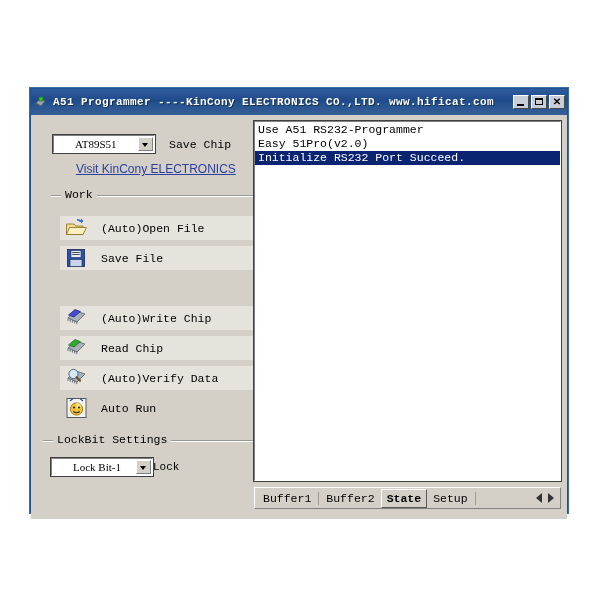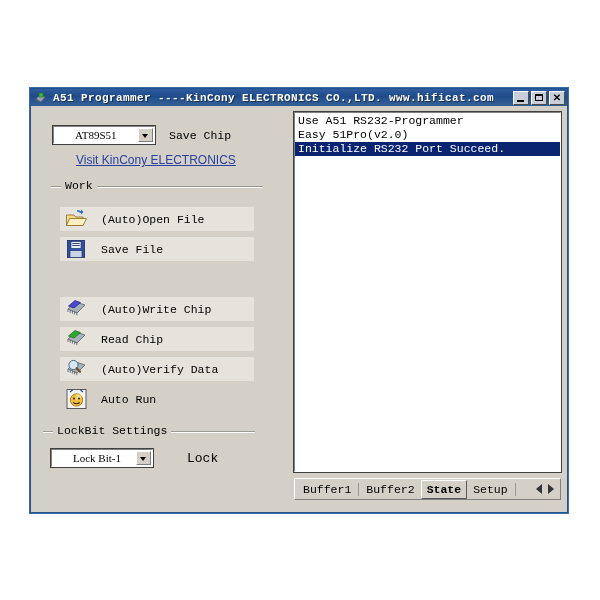--- a/index.html
+++ b/index.html
@@ -20,21 +20,21 @@
     height: 425px;
     background: #d4d0c8;
     border: 1px solid #20538d;
     box-sizing: border-box;
     box-shadow: 0 0 0 1px #3c6ca8;
   }
 
   
   #title-bar {
     position: relative;
-    height: 17px;
+    height: 26px;
     background: linear-gradient(to bottom, #2f5c9e 0%, #1e4a8a 45%, #24528f 55%, #365f96 100%);
     display: flex;
     align-items: center;
     padding: 0 2px 0 3px;
     box-sizing: border-box;
     overflow: hidden;
   }
   #title-bar .app-icon {
     width: 14px;
     height: 14px;
@@ -253,35 +253,33 @@
     height: 58px;
   }
   .lock-row {
     position: absolute;
     left: 8px;
     top: 18px;
     display: flex;
     align-items: center;
   }
   .lock-btn-label {
-    margin-left: 34px;
-    font-family: "Liberation Mono", "DejaVu Sans Mono", monospace;
-    font-size: 13px;
+    font-family: "Liberation Mono", "DejaVu Sans Mono", monospace;
+    font-size: 11px;
     color: #000;
     cursor: pointer;
   }
 
   
   #right-pane {
     position: absolute;
     left: 219px;
     top: 0;
     right: 2px;
     bottom: 2px;
-    margin-left: 40px;
   }
   #log-panel {
     position: absolute;
     left: 4px;
     top: 6px;
     right: 4px;
     height: 360px;
     background: #ffffff;
     border: 1px solid #808080;
     border-right-color: #ffffff;

